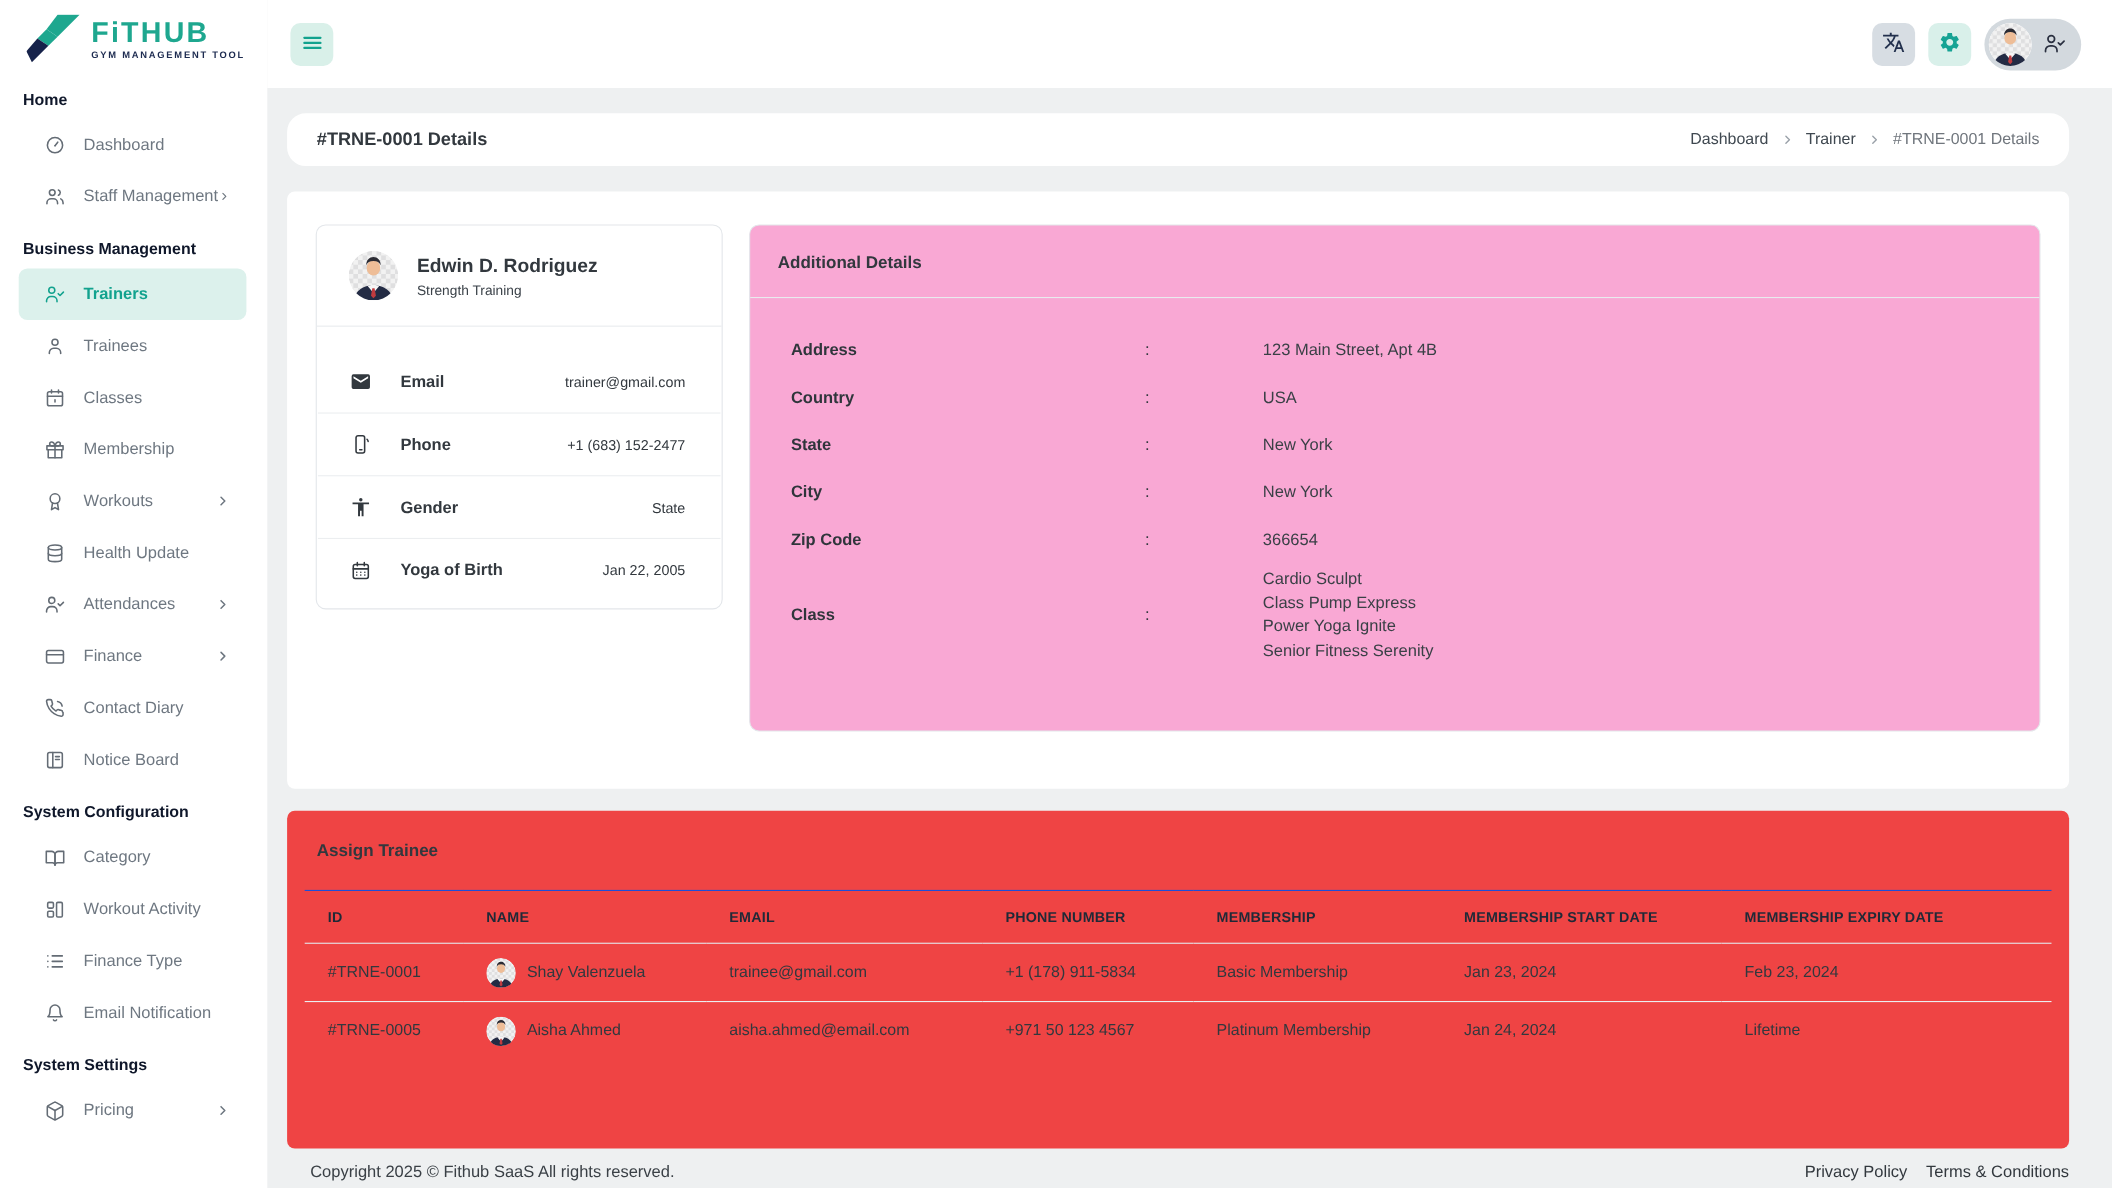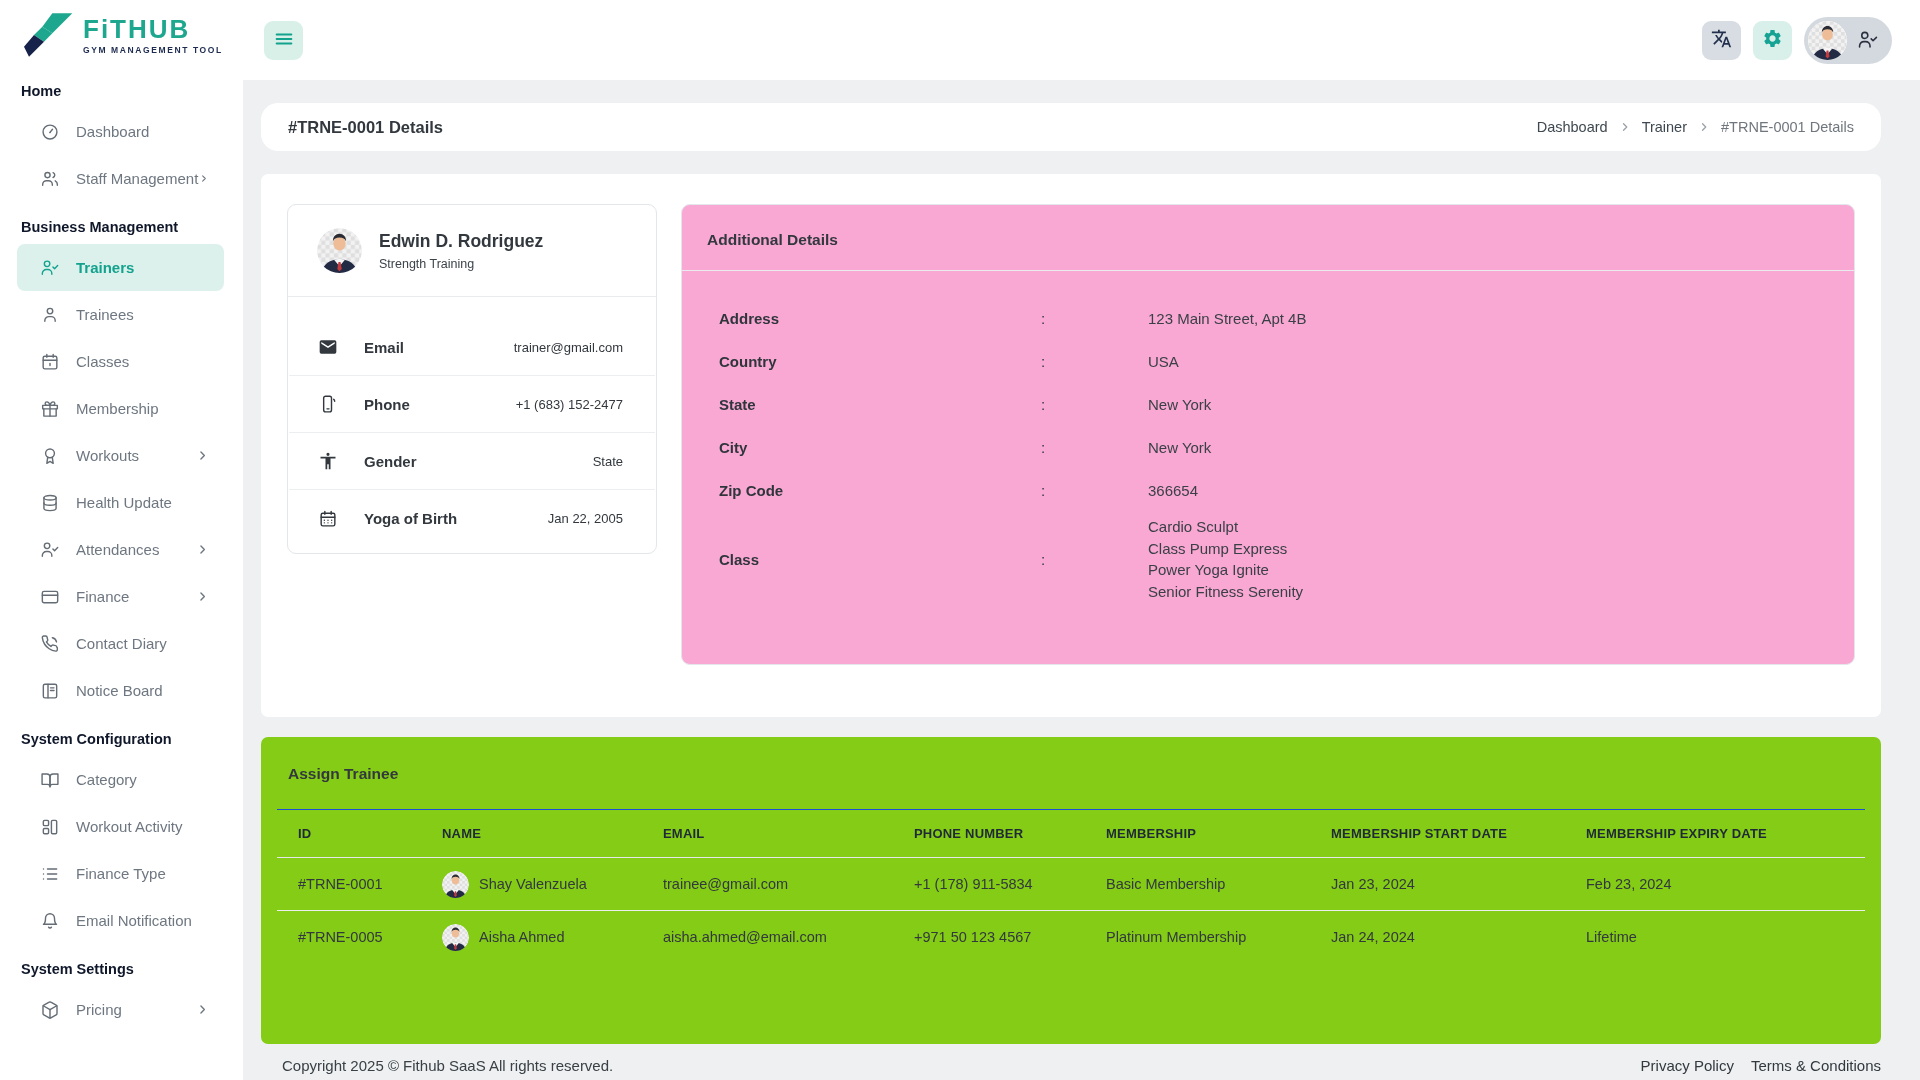--- a/index.html
+++ b/index.html
@@ -71,21 +71,21 @@
   .c-value { font-size:13px; color:#32383e; }
 
   .details-card { flex:1; border:1px solid #e3e6ea; border-radius:9px; min-height:461px; background:#f9a8d4; }
   .details-head { padding:26px 25px 21px; border-bottom:1px solid #e9ebee; font-size:15.5px; font-weight:bold; }
   .details-body { padding:26px 0 30px; }
   .detail-row { display:flex; align-items:center; min-height:43px; padding-left:37px; font-size:15px; }
   .d-label { width:322px; font-weight:bold; color:#2f353b; flex-shrink:0; }
   .d-colon { width:107px; color:#32383e; flex-shrink:0; }
   .d-value { color:#3a4046; line-height:21.5px; padding:4px 10px 4px 0; }
 
-  .assign-card { background:#84cc16; border-radius:7px; margin-top:20px; padding-bottom:80px; flex-shrink:0; }
+  .assign-card { background:#ef4444; border-radius:7px; margin-top:20px; padding-bottom:80px; flex-shrink:0; }
   .assign-title { font-size:15.5px; font-weight:bold; padding:28px 27px 26px; }
   .assign-card table { width:calc(100% - 32px); margin:0 16px; border-collapse:collapse; table-layout:fixed; }
   .assign-card thead th { text-align:left; font-size:13px; font-weight:bold; color:#1f2937; letter-spacing:.2px;
        padding:16px 10px 16px 21px; border-top:1px solid #1d4ed8; border-bottom:1px solid #e5e7eb; white-space:nowrap; }
   .assign-card tbody td { font-size:14.5px; color:#32383e; padding:0 10px 0 21px; height:53px;
        border-bottom:1px solid #eceef0; white-space:nowrap; overflow:hidden; }
   .assign-card tbody tr:last-child td { border-bottom:none; }
   .t-row { cursor:pointer; }
   .cell-name { display:flex; align-items:center; gap:10px; }
   .t-avatar { width:27px; height:27px; border-radius:50%; overflow:hidden; flex-shrink:0; }

